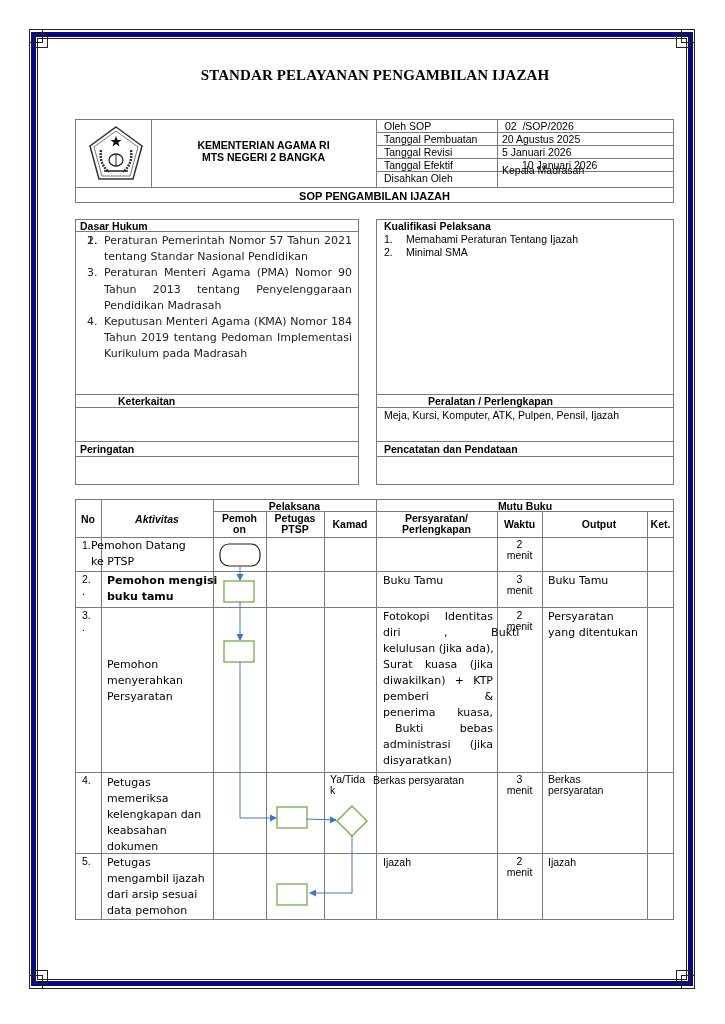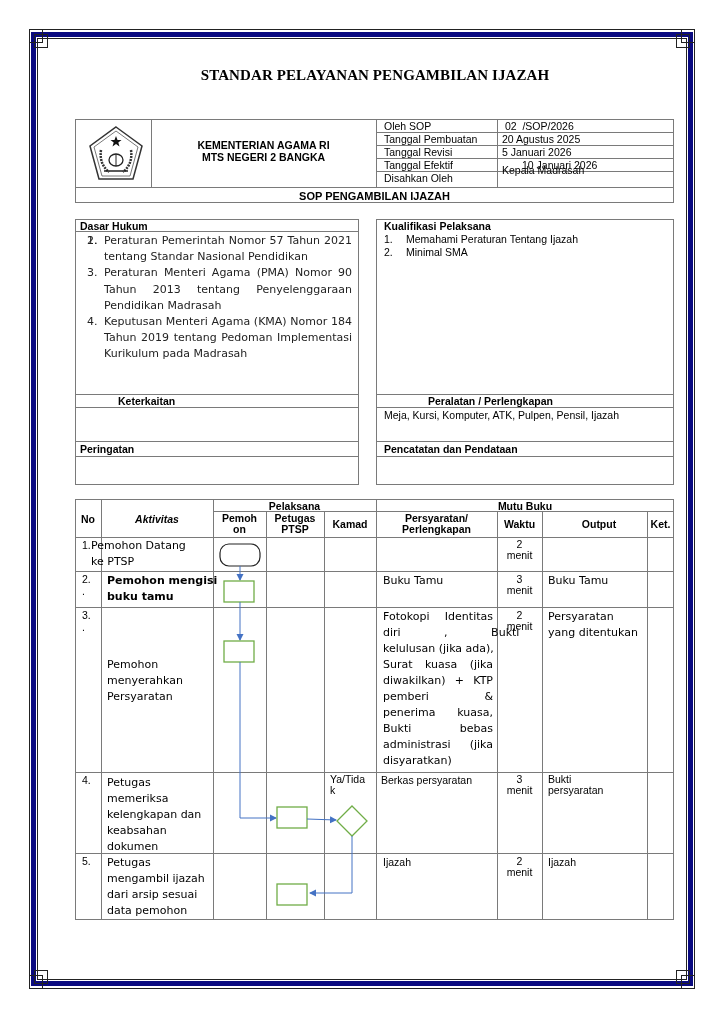--- a/index.html
+++ b/index.html
@@ -158,33 +158,33 @@
 <div class="txt" style="left:82px;top:609px;line-height:12px;"><span>3.</span><br><span>.</span></div>
 <div class="txt cal" style="left:107px;top:609px;margin-top:48px;"><span>Pemohon</span><br><span>menyerahkan</span><br><span>Persyaratan</span></div>
 <div class="txt cal" style="left:383px;top:609px;width:110px;">
   <div style="text-align:justify;text-align-last:justify;">Fotokopi Identitas</div>
   <div style="text-align:justify;text-align-last:justify;word-spacing:40px;">diri , Bukti</div>
   <div>kelulusan (jika ada),</div>
   <div style="text-align:justify;text-align-last:justify;">Surat kuasa (jika</div>
   <div style="text-align:justify;text-align-last:justify;">diwakilkan) + KTP</div>
   <div style="text-align:justify;text-align-last:justify;">pemberi &amp;</div>
   <div style="text-align:justify;text-align-last:justify;">penerima kuasa,</div>
-  <div style="text-align:justify;text-align-last:justify;">Bukti bebas</div>
+  <div style="text-align:justify;text-align-last:justify;margin-left:12px;">Bukti bebas</div>
   <div style="text-align:justify;text-align-last:justify;">administrasi (jika</div>
   <div>disyaratkan)</div>
 </div>
 <div class="txt c" style="left:497px;top:610px;width:45px;line-height:11px;"><span>2</span><br><span>menit</span></div>
 <div class="txt cal" style="left:548px;top:609px;"><span>Persyaratan</span><br><span>yang ditentukan</span></div>
 
 <div class="txt" style="left:82px;top:774px;">4.</div>
 <div class="txt cal" style="left:107px;top:775px;"><span>Petugas</span><br><span>memeriksa</span><br><span>kelengkapan dan</span><br><span>keabsahan</span><br><span>dokumen</span></div>
 <div class="txt" style="left:330px;top:774px;line-height:11px;"><span>Ya/Tida</span><br><span>k</span></div>
-<div class="txt" style="left:381px;top:774px;">Berkas persyaratan</div>
+<div class="txt" style="left:373px;top:774px;">Berkas persyaratan</div>
 <div class="txt c" style="left:497px;top:774px;width:45px;line-height:11px;"><span>3</span><br><span>menit</span></div>
-<div class="txt" style="left:548px;top:774px;line-height:11px;"><span>Bukti</span><br><span>persyaratan</span></div>
+<div class="txt" style="left:548px;top:774px;line-height:11px;"><span>Berkas</span><br><span>persyaratan</span></div>
 
 <div class="txt" style="left:82px;top:855px;">5.</div>
 <div class="txt cal" style="left:107px;top:855px;"><span>Petugas</span><br><span>mengambil ijazah</span><br><span>dari arsip sesuai</span><br><span>data pemohon</span></div>
 <div class="txt" style="left:383px;top:856px;">Ijazah</div>
 <div class="txt c" style="left:497px;top:856px;width:45px;line-height:11px;"><span>2</span><br><span>menit</span></div>
 <div class="txt" style="left:548px;top:856px;">Ijazah</div>
 
 <svg class="svgflow" width="725" height="1024">
   <defs>
     <marker id="arr" markerWidth="8" markerHeight="8" refX="6" refY="4" orient="auto" markerUnits="userSpaceOnUse">

